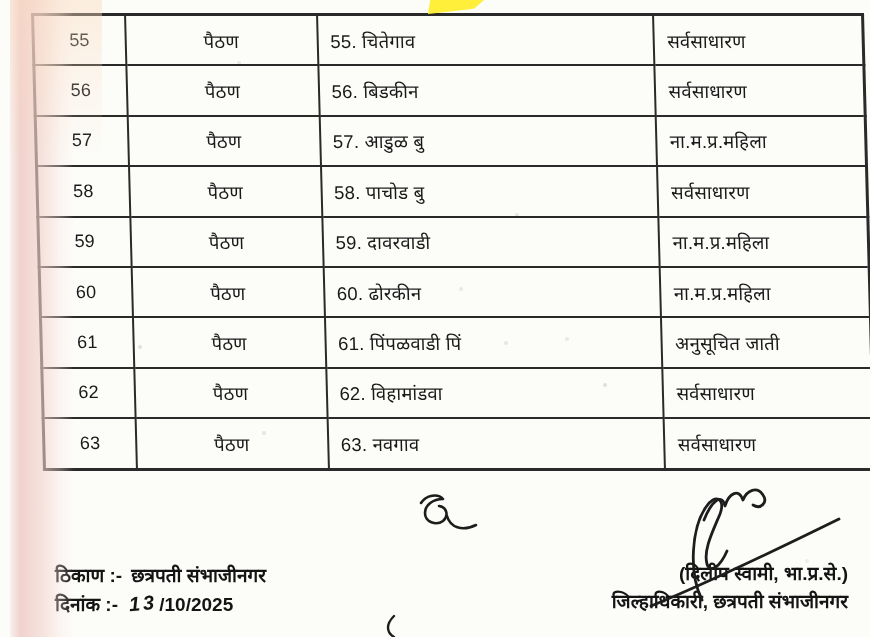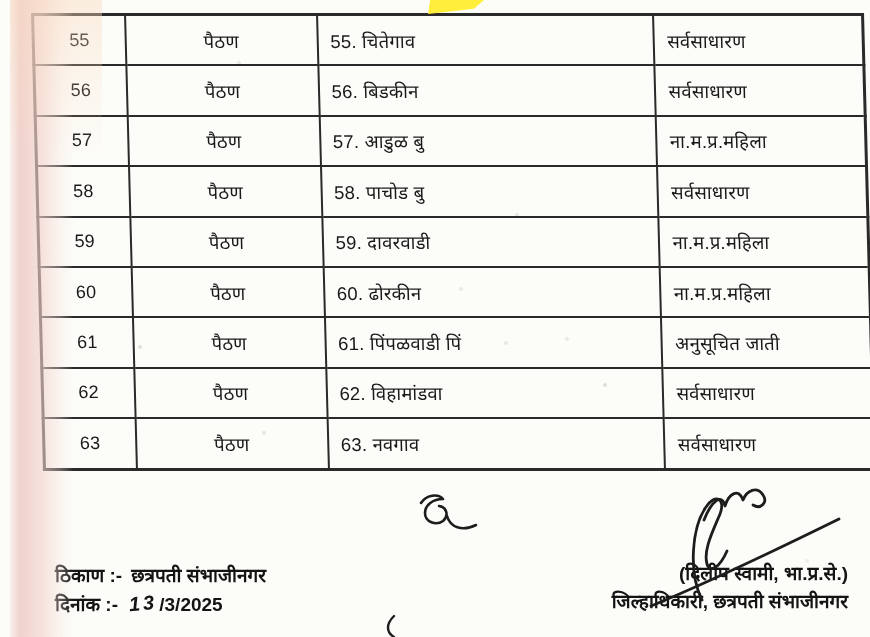--- a/index.html
+++ b/index.html
@@ -158,21 +158,21 @@
           <td>सर्वसाधारण</td>
         </tr>
       </tbody>
   </table>
 
   <div class="footer-left">
     <div class="line">
       <span class="lbl">ठिकाण :-</span><span>छत्रपती संभाजीनगर</span>
     </div>
     <div class="line">
-      <span class="lbl">दिनांक :-</span><span class="hand-day">13</span><span>/3/2025</span>
+      <span class="lbl">दिनांक :-</span><span class="hand-day">13</span><span>/10/2025</span>
     </div>
   </div>
 
   <div class="footer-right">
     <div class="line">(दिलीप स्वामी, भा.प्र.से.)</div>
     <div class="line">जिल्हाधिकारी, छत्रपती संभाजीनगर</div>
   </div>
 
   <svg class="ink" width="870" height="637" viewBox="0 0 870 637">
 

